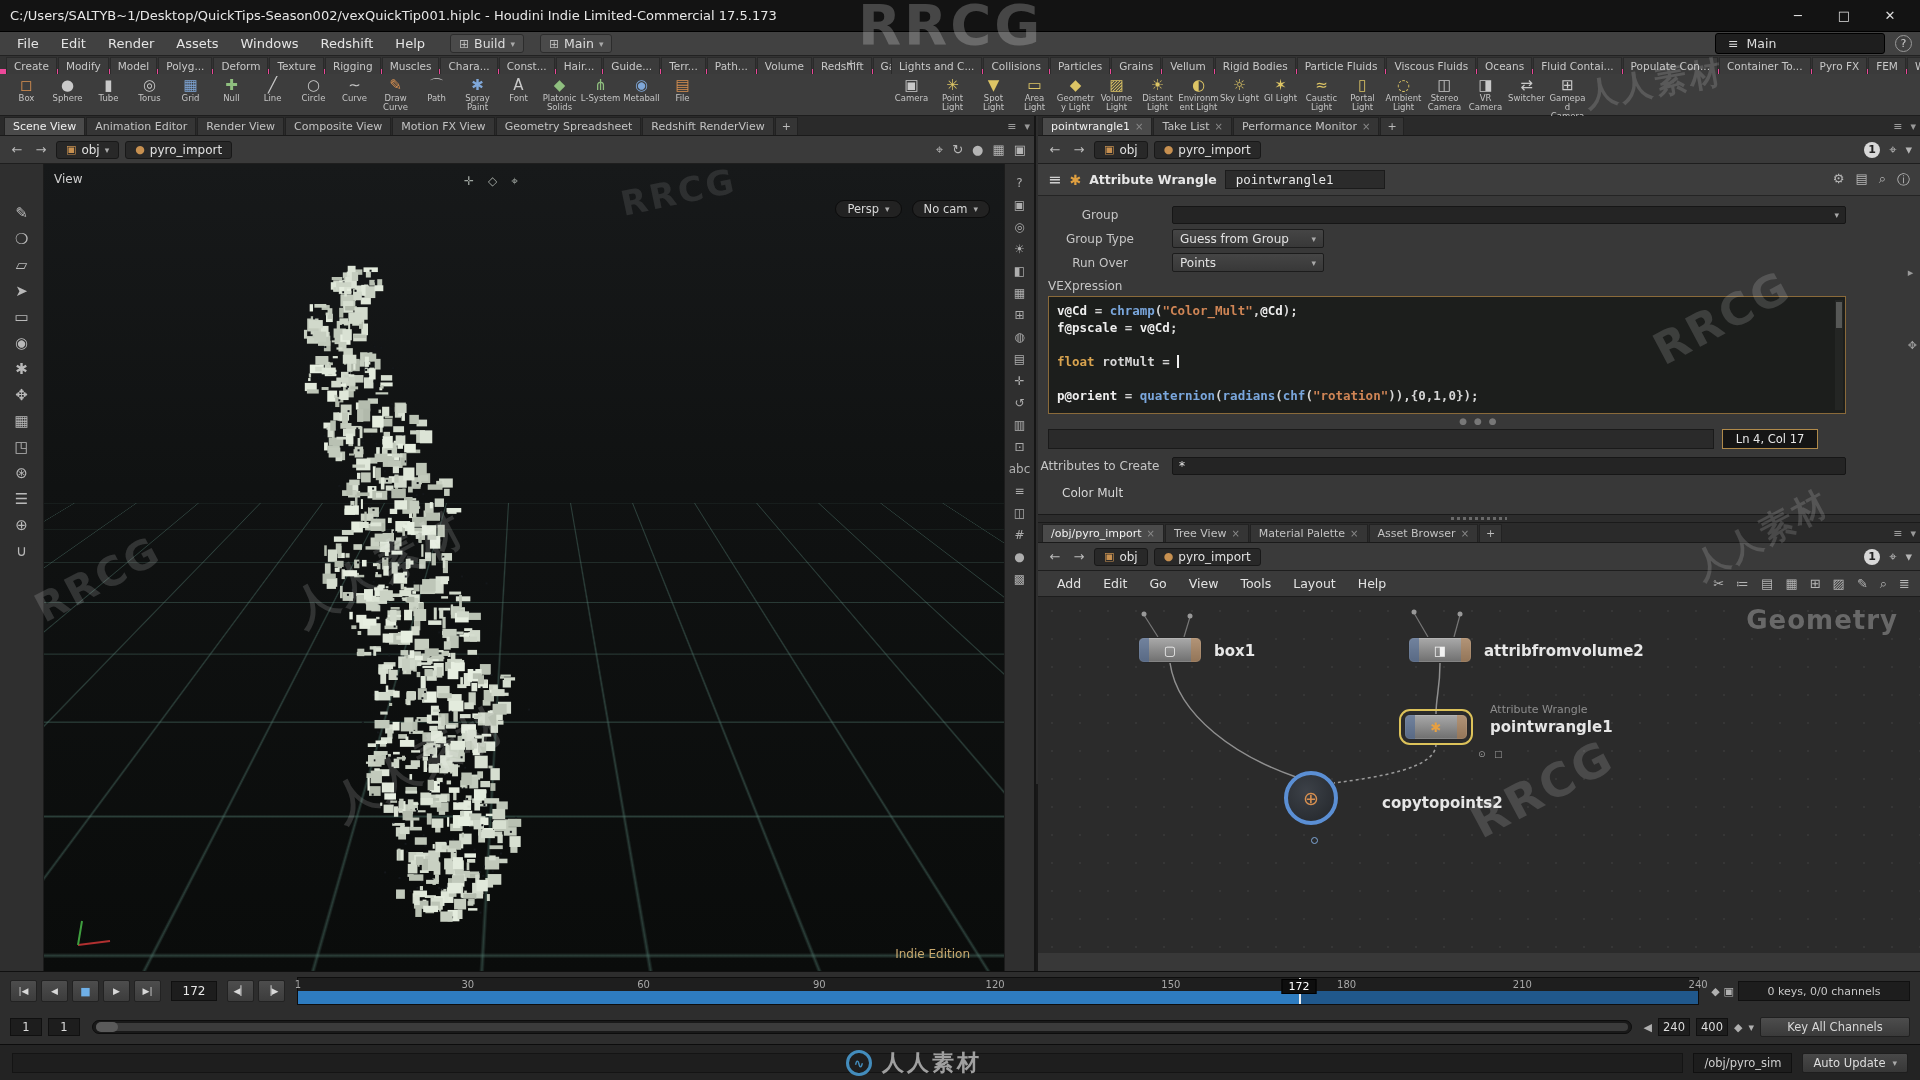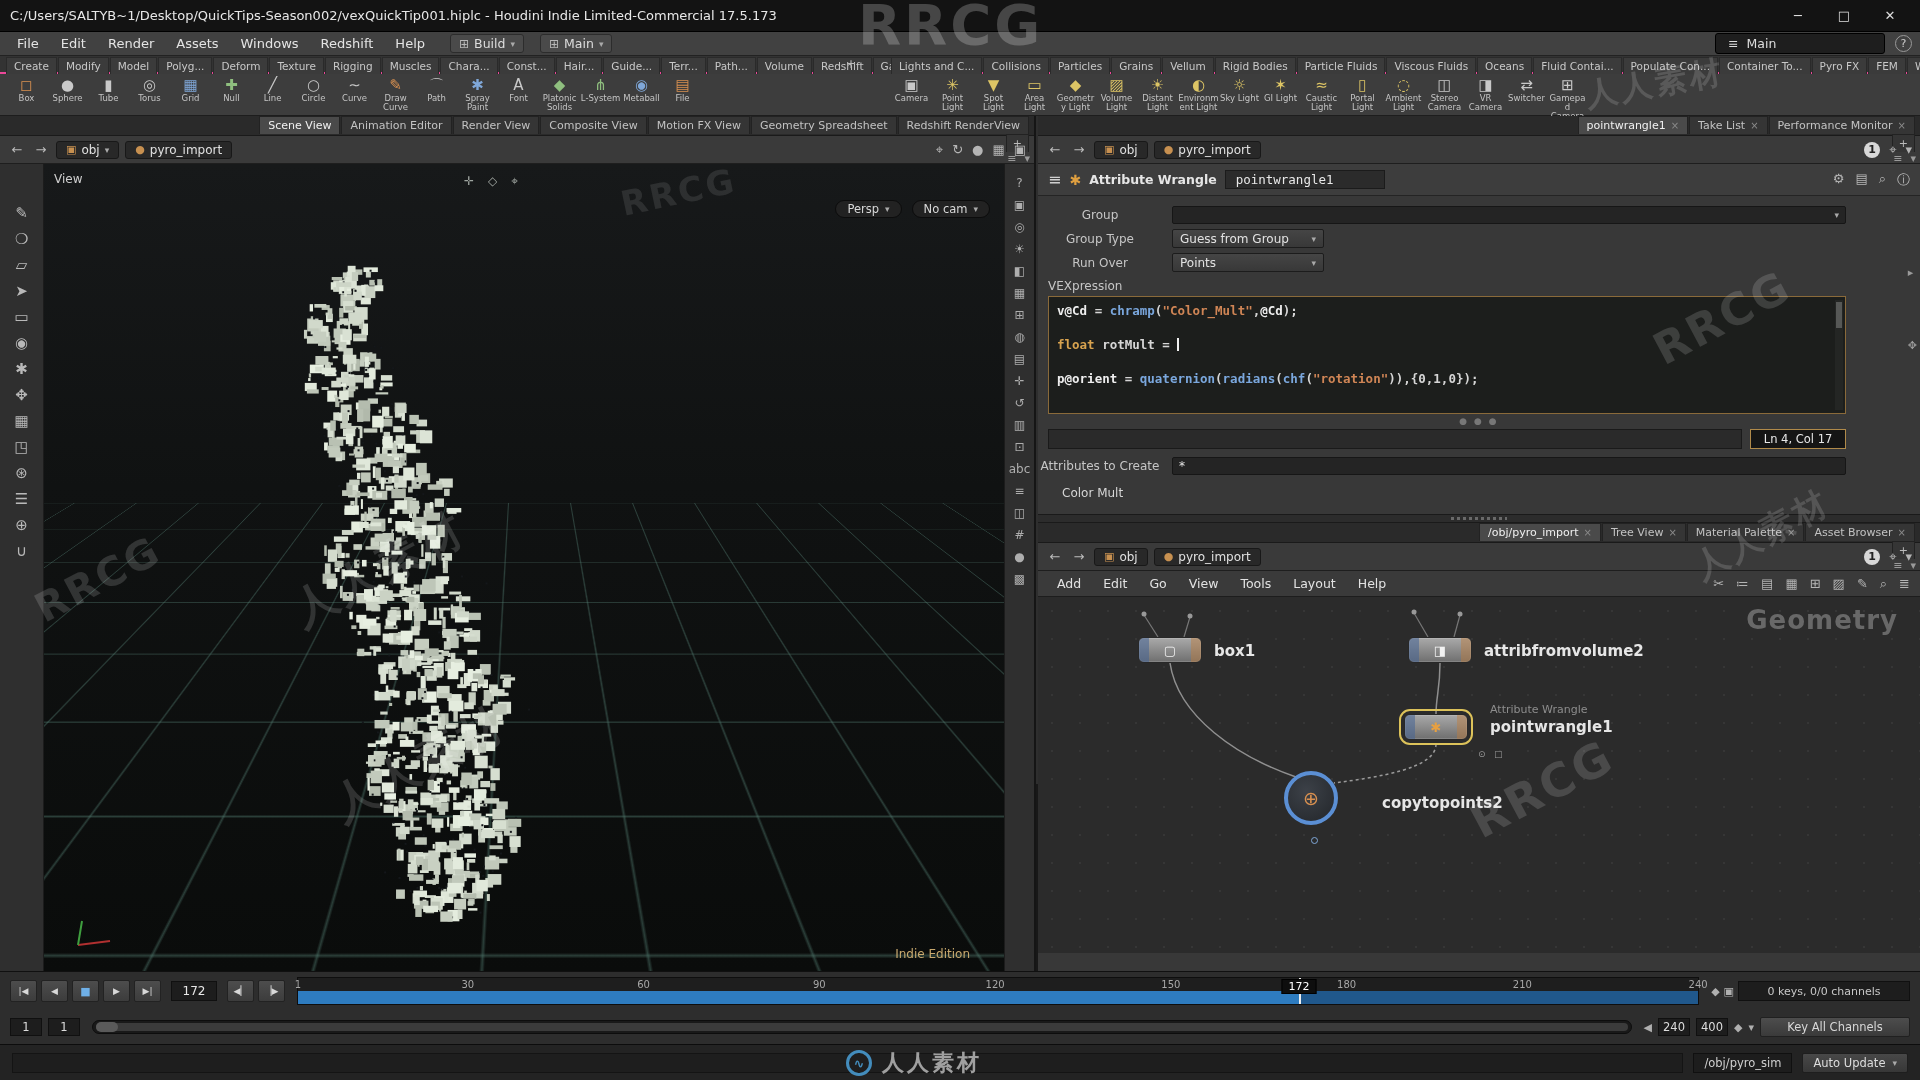--- a/index.html
+++ b/index.html
@@ -25,42 +25,42 @@
   .seg-ic { color:#b8b8b8; font-size:12px; }
   .chev { font-size:9px; color:#aaa; }
   .mb-right { margin-left:auto; display:flex; align-items:center; gap:10px; }
   .main-pill { display:flex; align-items:center; gap:8px; background:#1e1e1e; border:1px solid #000;
                border-radius:3px; padding:2px 12px; width:170px; font-size:12.5px; color:#ddd; }
   .help-circ { width:17px; height:17px; border:1px solid #999; border-radius:50%; display:flex;
                align-items:center; justify-content:center; font-size:11px; color:#ccc; }
 
   
   #shelftabs { position:absolute; left:0; top:56px; width:1920px; height:18px; background:#333333;
-               border-bottom:2px solid #ec4899; }
+               border-bottom:5px solid #ec4899; }
   .stabs { position:absolute; top:0; display:flex; height:18px; align-items:flex-end; }
   .stabs-l { left:6px; } .stabs-r { left:891px; }
   .stab { font-size:10.5px; color:#c8c8c8; padding:2px 7px 2px; background:#3b3b3b;
           border:1px solid #2a2a2a; border-bottom:none; margin-right:1px; white-space:nowrap; }
   .stab-plus { position:absolute; left:846px; top:1px; font-size:12px; color:#bbb; }
 
   #shelftools { position:absolute; left:0; top:74px; width:1920px; height:42px; background:#3d3d3d;
                 border-bottom:1px solid #1d1d1d; }
   .tools { position:absolute; top:2px; display:flex; }
   .tools-l { left:6px; } .tools-r { left:891px; }
   .tool { width:41px; display:flex; flex-direction:column; align-items:center; justify-content:flex-start; }
   .tool-ic { font-size:15px; height:18px; line-height:18px; color:#c9c9c9; }
   .tool-lb { font-size:8.5px; color:#c4c4c4; text-align:center; line-height:9px; max-width:44px;
              word-break:break-word; }
   .ic-amber { color:#d89050; } .ic-yellow { color:#ddc565; } .ic-blue { color:#7fa7d8; }
   .ic-green { color:#8fbf7f; } .ic-red { color:#c05b50; } .ic-pink { color:#c87fa0; }
   .ic-rust { color:#b06858; } .ic-white { color:#f0f0f0; }
 
   
   .tabbar { height:20px; background:#2a2a2a; display:flex; align-items:flex-end; padding:0 4px;
-            border-bottom:1px solid #1a1a1a;flex-direction:column; }
+            border-bottom:1px solid #1a1a1a; }
   .tabs { display:flex; height:20px; align-items:flex-end; }
   .tab { display:flex; align-items:center; gap:5px; font-size:11px; color:#c2c2c2; background:#353535;
          border:1px solid #222; border-bottom:none; padding:2px 8px; margin-right:1px; white-space:nowrap; }
   .tabs .tab:first-child { background:#4a4a4a; color:#f0f0f0; }
   .tab-x { font-size:10px; color:#8a8a8a; }
   .tab.plus { padding:2px 6px; color:#bbb; }
   .tab-end { margin-left:auto; display:flex; gap:8px; font-size:11px; color:#9a9a9a; padding-bottom:2px; }
 
   .pathbar { height:28px; background:#3a3a3a; display:flex; align-items:center; gap:6px; padding:0 8px;
              border-bottom:1px solid #1e1e1e; }
@@ -128,21 +128,21 @@
                 position:relative; padding:5px 16px 5px 8px; }
   .code-line { font-family:"DejaVu Sans Mono","Liberation Mono",monospace; font-size:12.5px;
                line-height:17px; white-space:pre; font-weight:bold; }
   .tok-op { color:#d6d6d6; } .tok-var { color:#eeeeee; } .tok-func { color:#7aa7dd; }
   .tok-str { color:#cf8555; } .tok-kw { color:#d8a34f; }
   .tok-caret { display:inline-block; width:2px; height:13px; background:#f0f0f0; vertical-align:-2px; }
   .vex-scroll { position:absolute; right:2px; top:3px; bottom:3px; width:8px; background:#242624; }
   .vex-scroll .thumb { position:absolute; top:2px; left:1px; width:6px; height:26px; background:#565856; }
   .vex-grip { height:14px; display:flex; align-items:center; justify-content:center; color:#777;
               font-size:9px; letter-spacing:2px; }
-  .vex-statusrow { display:flex; align-items:center; gap:8px; margin:0 74px 4px 10px; height:22px; }
+  .vex-statusrow { display:flex; align-items:center; gap:8px; margin:0 102px 4px 10px; height:22px; }
   .vex-msg { flex:1; height:20px; background:#2a2a2a; border:1px solid #1a1a1a; }
   .vex-pos { width:96px; height:20px; background:#151515; border:1px solid #b08a4a; color:#e8e8e8;
              font-size:11.5px; display:flex; align-items:center; justify-content:center; }
   .chk { width:13px; height:13px; background:#242424; border:1px solid #141414; margin-right:8px; }
   .chklb { font-size:12px; color:#cccccc; }
   .ramp-label { font-size:12px; color:#d6d6d6; padding:8px 0 0 24px; }
   .prail { position:absolute; right:3px; top:70px; display:flex; flex-direction:column; gap:60px;
            color:#9a9a9a; font-size:11px; }
 
   .hdivider { height:9px; background:#2c2c2c; border-top:1px solid #1a1a1a; border-bottom:1px solid #1a1a1a;
@@ -1740,20 +1740,21 @@
         <label>Run Over</label>
         <div class="pmenu">
           <span>Points</span>
           <span class="chev">▾</span>
         </div>
       </div>
       <div class="vex-label">VEXpression</div>
       <div class="vex-editor">
         <div class="vex-code">
             <div class="code-line"><span class="tok-var">v@Cd</span><span class="tok-op"> = </span><span class="tok-func">chramp</span><span class="tok-op">(</span><span class="tok-str">"Color_Mult"</span><span class="tok-op">,</span><span class="tok-var">@Cd</span><span class="tok-op">);</span></div>
+            <div class="code-line"><span class="tok-var">f@pscale</span><span class="tok-op"> = </span><span class="tok-var">v@Cd</span><span class="tok-op">;</span></div>
             <div class="code-line">&nbsp;</div>
             <div class="code-line"><span class="tok-kw">float</span><span class="tok-op"> rotMult = </span><span class="tok-caret"></span></div>
             <div class="code-line">&nbsp;</div>
             <div class="code-line"><span class="tok-var">p@orient</span><span class="tok-op"> = </span><span class="tok-func">quaternion</span><span class="tok-op">(</span><span class="tok-func">radians</span><span class="tok-op">(</span><span class="tok-func">chf</span><span class="tok-op">(</span><span class="tok-str">"rotation"</span><span class="tok-op">)),{0,1,0});</span></div>
           </div>
         <div class="vex-scroll">
             <div class="thumb"></div>
           </div>
       </div>
       <div class="vex-grip">● ● ●</div>

